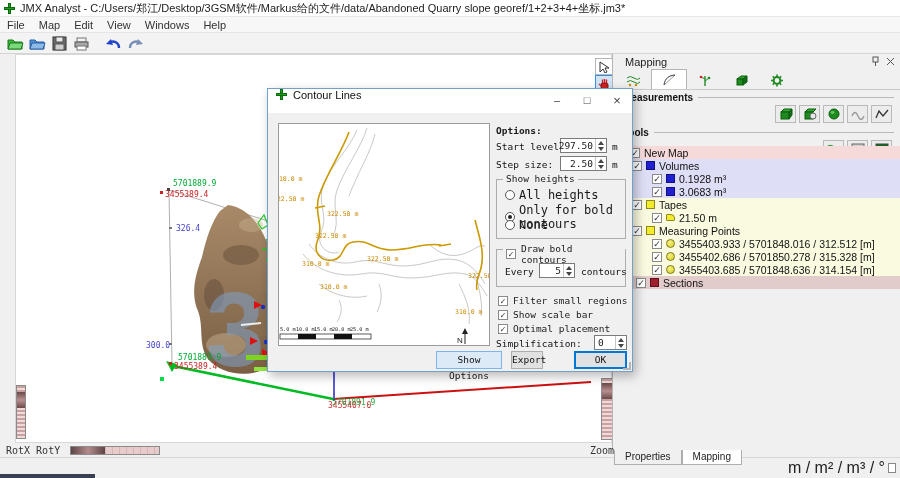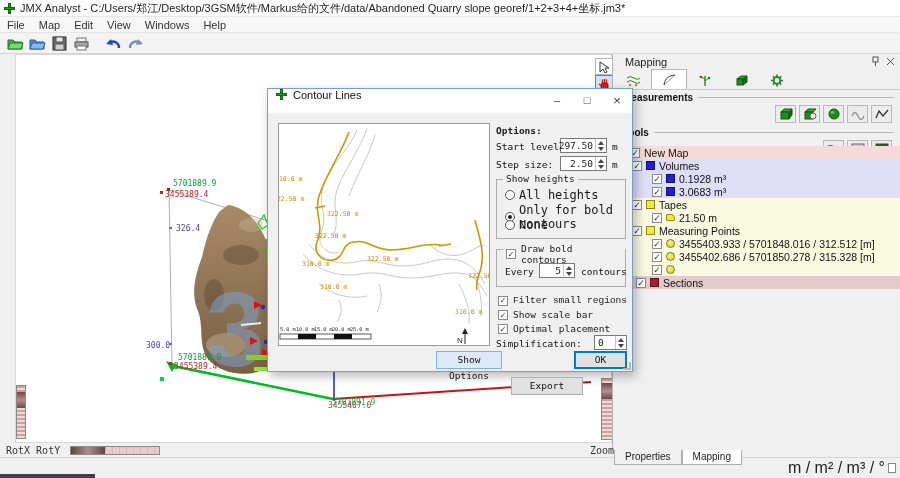--- a/index.html
+++ b/index.html
@@ -422,20 +422,21 @@
         <span class="tlabel">3455403.933 / 5701848.016 / 312.512 [m]</span>
       </div>
       <div class="trow r-tape" style="padding-left:38px">
         <span class="cb"></span>
         <span class="chip chip-pt"></span>
         <span class="tlabel">3455402.686 / 5701850.278 / 315.328 [m]</span>
       </div>
       <div class="trow r-tape" style="padding-left:38px">
         <span class="cb"></span>
         <span class="chip chip-pt"></span>
+        <span class="tlabel">3455403.685 / 5701848.636 / 314.154 [m]</span>
       </div>
       <div class="trow r-sect" style="padding-left:22px">
         <span class="cb"></span>
         <span class="chip chip-red"></span>
         <span class="tlabel">Sections</span>
       </div>
     </div>
   </div>
 </div>
 
@@ -547,21 +548,21 @@
     <div class="spin" style="left:42px; top:13px; width:36px;">
       <span class="val">5</span>
       <span class="arrows">
           <span class="up"></span>
           <span class="dn"></span>
         </span>
     </div>
     <span class="fldlab" style="left:84px; top:16px;">contours</span>
   </div>
 
-  <div class="dcheck" style="left:230px; top:206px;font-family:Liberation Mono, monospace;">
+  <div class="dcheck" style="left:230px; top:206px;">
     <span class="cb"></span>
       <span>Filter small regions</span>
   </div>
   <div class="dcheck" style="left:230px; top:220px;">
     <span class="cb"></span>
       <span>Show scale bar</span>
   </div>
   <div class="dcheck" style="left:230px; top:234px;">
     <span class="cb"></span>
       <span>Optimal placement</span>
@@ -570,21 +571,21 @@
   <span class="fldlab" style="left:228px; top:249px;">Simplification:</span>
   <div class="spin" style="left:326px; top:246px; width:33px;">
     <span class="val" style="left:3px; right:auto;">0</span>
     <span class="arrows">
         <span class="up"></span>
         <span class="dn"></span>
       </span>
   </div>
 
   <div class="dbtn hl" style="left:168px; top:262px; width:66px;">Show Options</div>
-  <div class="dbtn" style="left:243px; top:262px; width:72px;margin-top:26px;">Export</div>
+  <div class="dbtn" style="left:243px; top:262px; width:32px;">Export</div>
   <div class="dbtn def" style="left:306px; top:262px; width:53px;">OK</div>
   <div class="grip"></div>
 </div>
 
 <div class="rotrow">
   <span class="lab">RotX</span>
   <span class="lab">RotY</span>
   <div class="hslider" style="position:relative; left:10px; width:90px; height:9px;">
     <div class="thumb"></div>
   </div>

